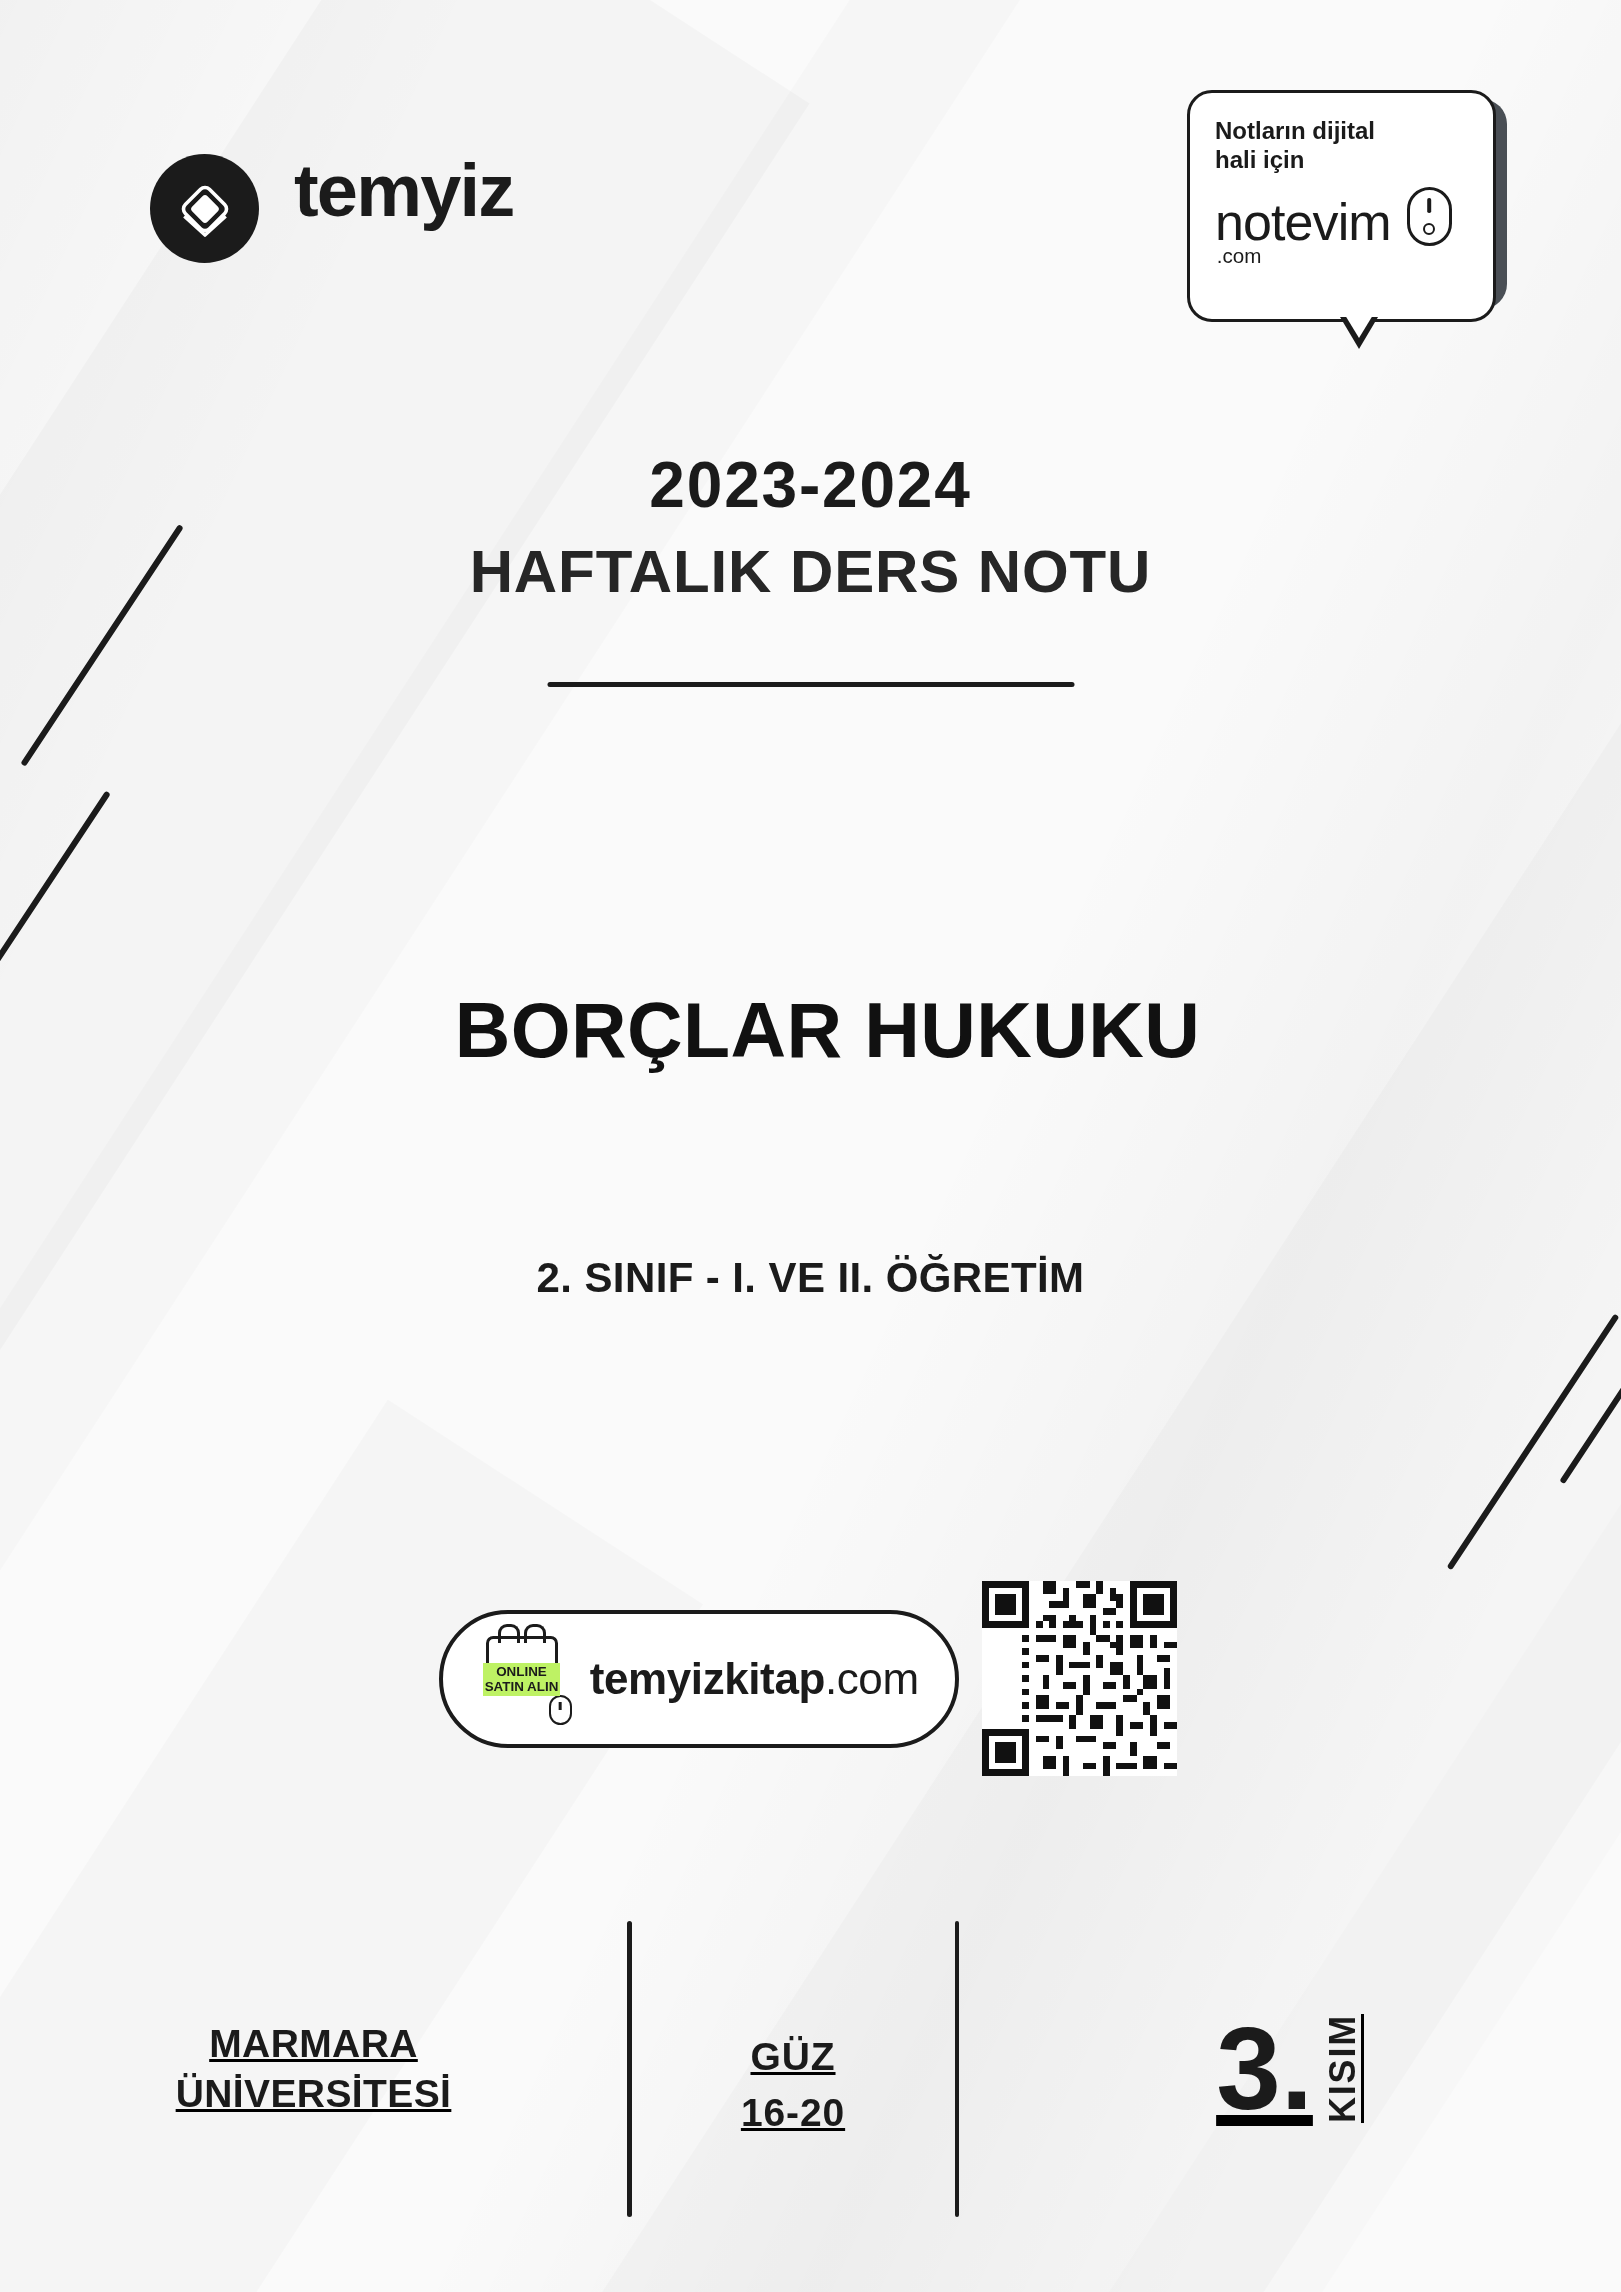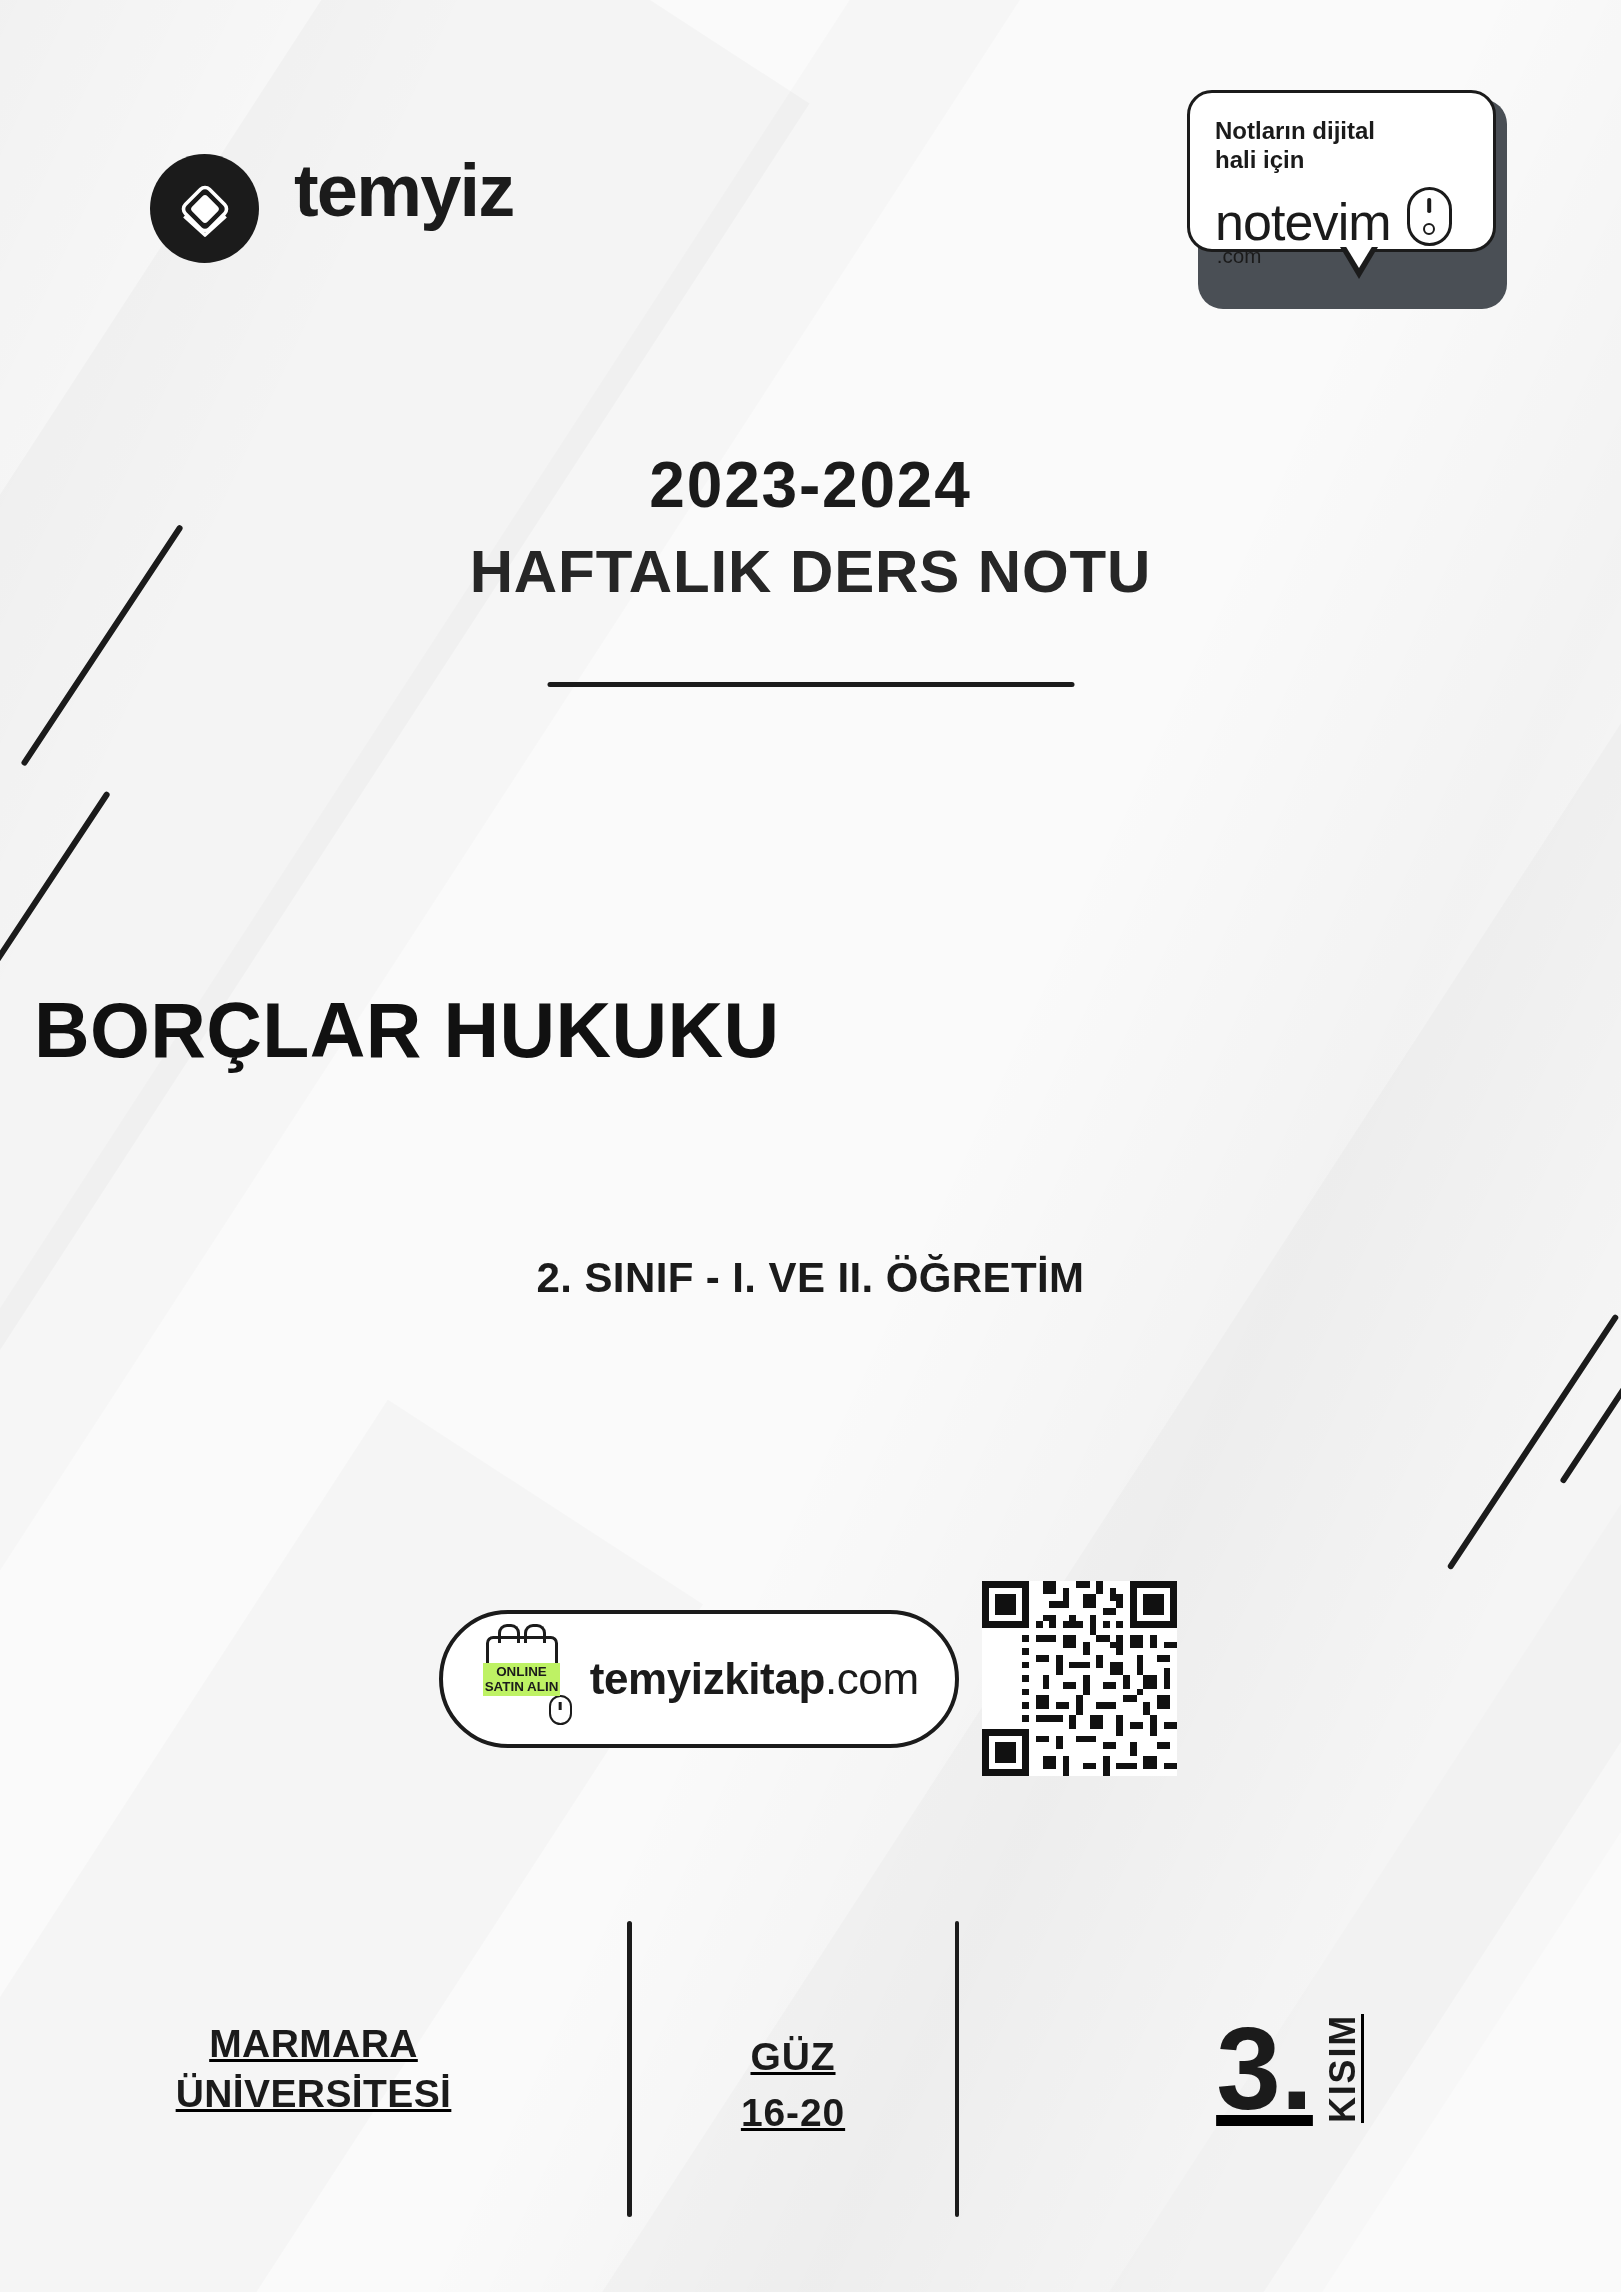--- a/index.html
+++ b/index.html
@@ -58,21 +58,21 @@
 
   
   .badge-wrap { position:absolute; right:125px; top:90px; }
   .badge-shadow {
     position:absolute; left:10.7px; top:9px;
     width:309px; height:210px; border-radius:25px;
     background:#4a4f55;
   }
   .badge {
     position:relative;
-    width:309px; height:162px; border-radius:25px;
+    width:309px; height:232px; border-radius:25px;
     background:#ffffff; border:3.6px solid #1b1b1b;
     padding:23px 25px 0 25px;
   }
   .badge-line { font-size:24px; font-weight:700; color:#1b1b1b; line-height:1.22; }
   .badge-brand {
     margin-top:12.5px;
     display:flex; align-items:flex-end; gap:16px;
   }
   .badge-brand .nm { font-size:52px; font-weight:400; color:#1b1b1b; letter-spacing:-0.9px; line-height:0.95; }
   .badge-mouse {
@@ -113,21 +113,21 @@
     position:absolute; left:0; right:0; top:537px;
     text-align:center; font-size:60px; font-weight:700;
     color:#262626; letter-spacing:0.9px;
   }
   .rule {
     position:absolute; left:50%; transform:translateX(-50%);
     top:682px; width:527px; height:4.5px; background:#1b1b1b; border-radius:2.7px;
   }
   .course {
     position:absolute; left:0; right:0; top:985px;
-    text-align:left; color:#111;
+    text-align:center; color:#111;
     font-size:77px; font-weight:700; line-height:1.19;
     letter-spacing:0.4px;
     margin-left:34px;
   }
   .course-sub {
     position:absolute; left:0; right:0; top:1254px;
     text-align:center; color:#1b1b1b;
     font-size:42px; font-weight:600; letter-spacing:0.4px;
   }
 

